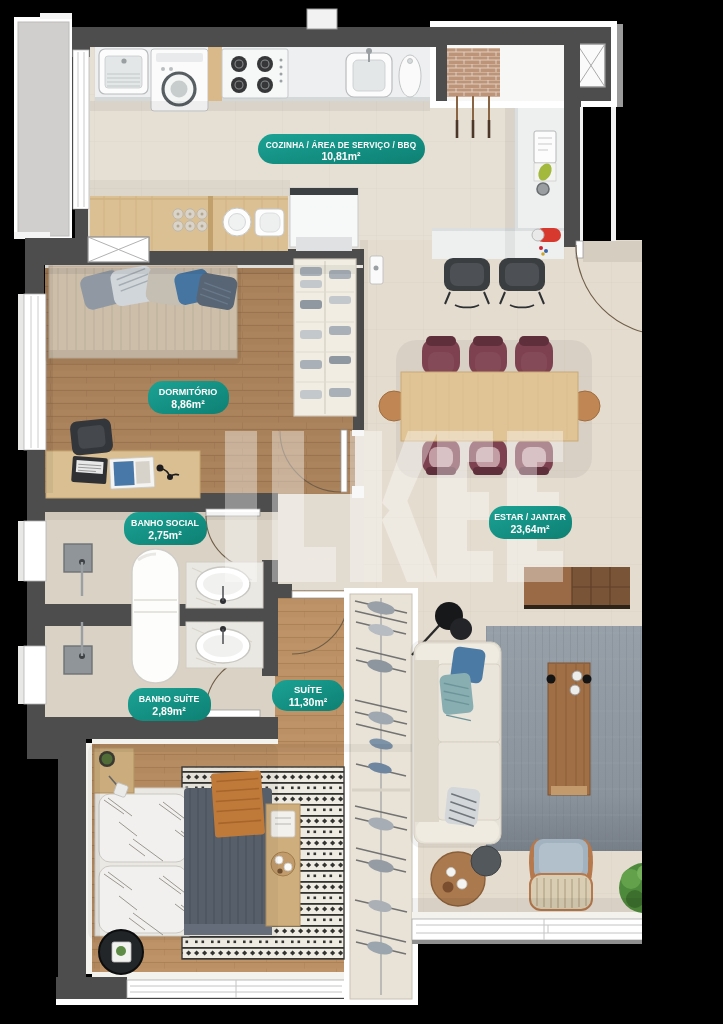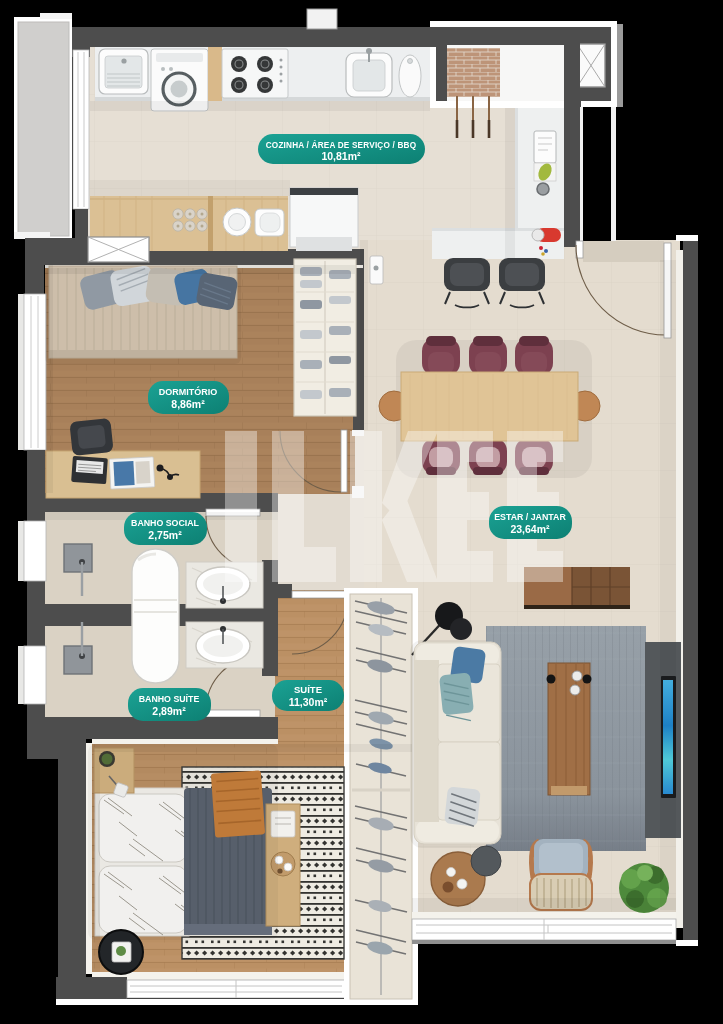--- a/index.html
+++ b/index.html
@@ -1,16 +1,16 @@
 <!DOCTYPE html>
 <html><head>
 <meta charset="utf-8">
 <style>
 html,body{margin:0;padding:0;background:#000;}
-#plan{width:698px;height:1024px;position:relative;overflow:hidden;border-radius:10px;}
+#plan{width:642px;height:1024px;position:relative;overflow:hidden;border-radius:10px;}
 svg{display:block;font-family:"Liberation Sans", sans-serif;}
 </style>
 </head>
 <body>
 <div id="plan">
 <svg width="723" height="1024" viewBox="0 0 723 1024">
 <defs>
 <linearGradient id="teal" x1="0" y1="0" x2="1" y2="1">
 <stop offset="0" stop-color="#1ba294"></stop>
           <stop offset="1" stop-color="#0d8073"></stop>

